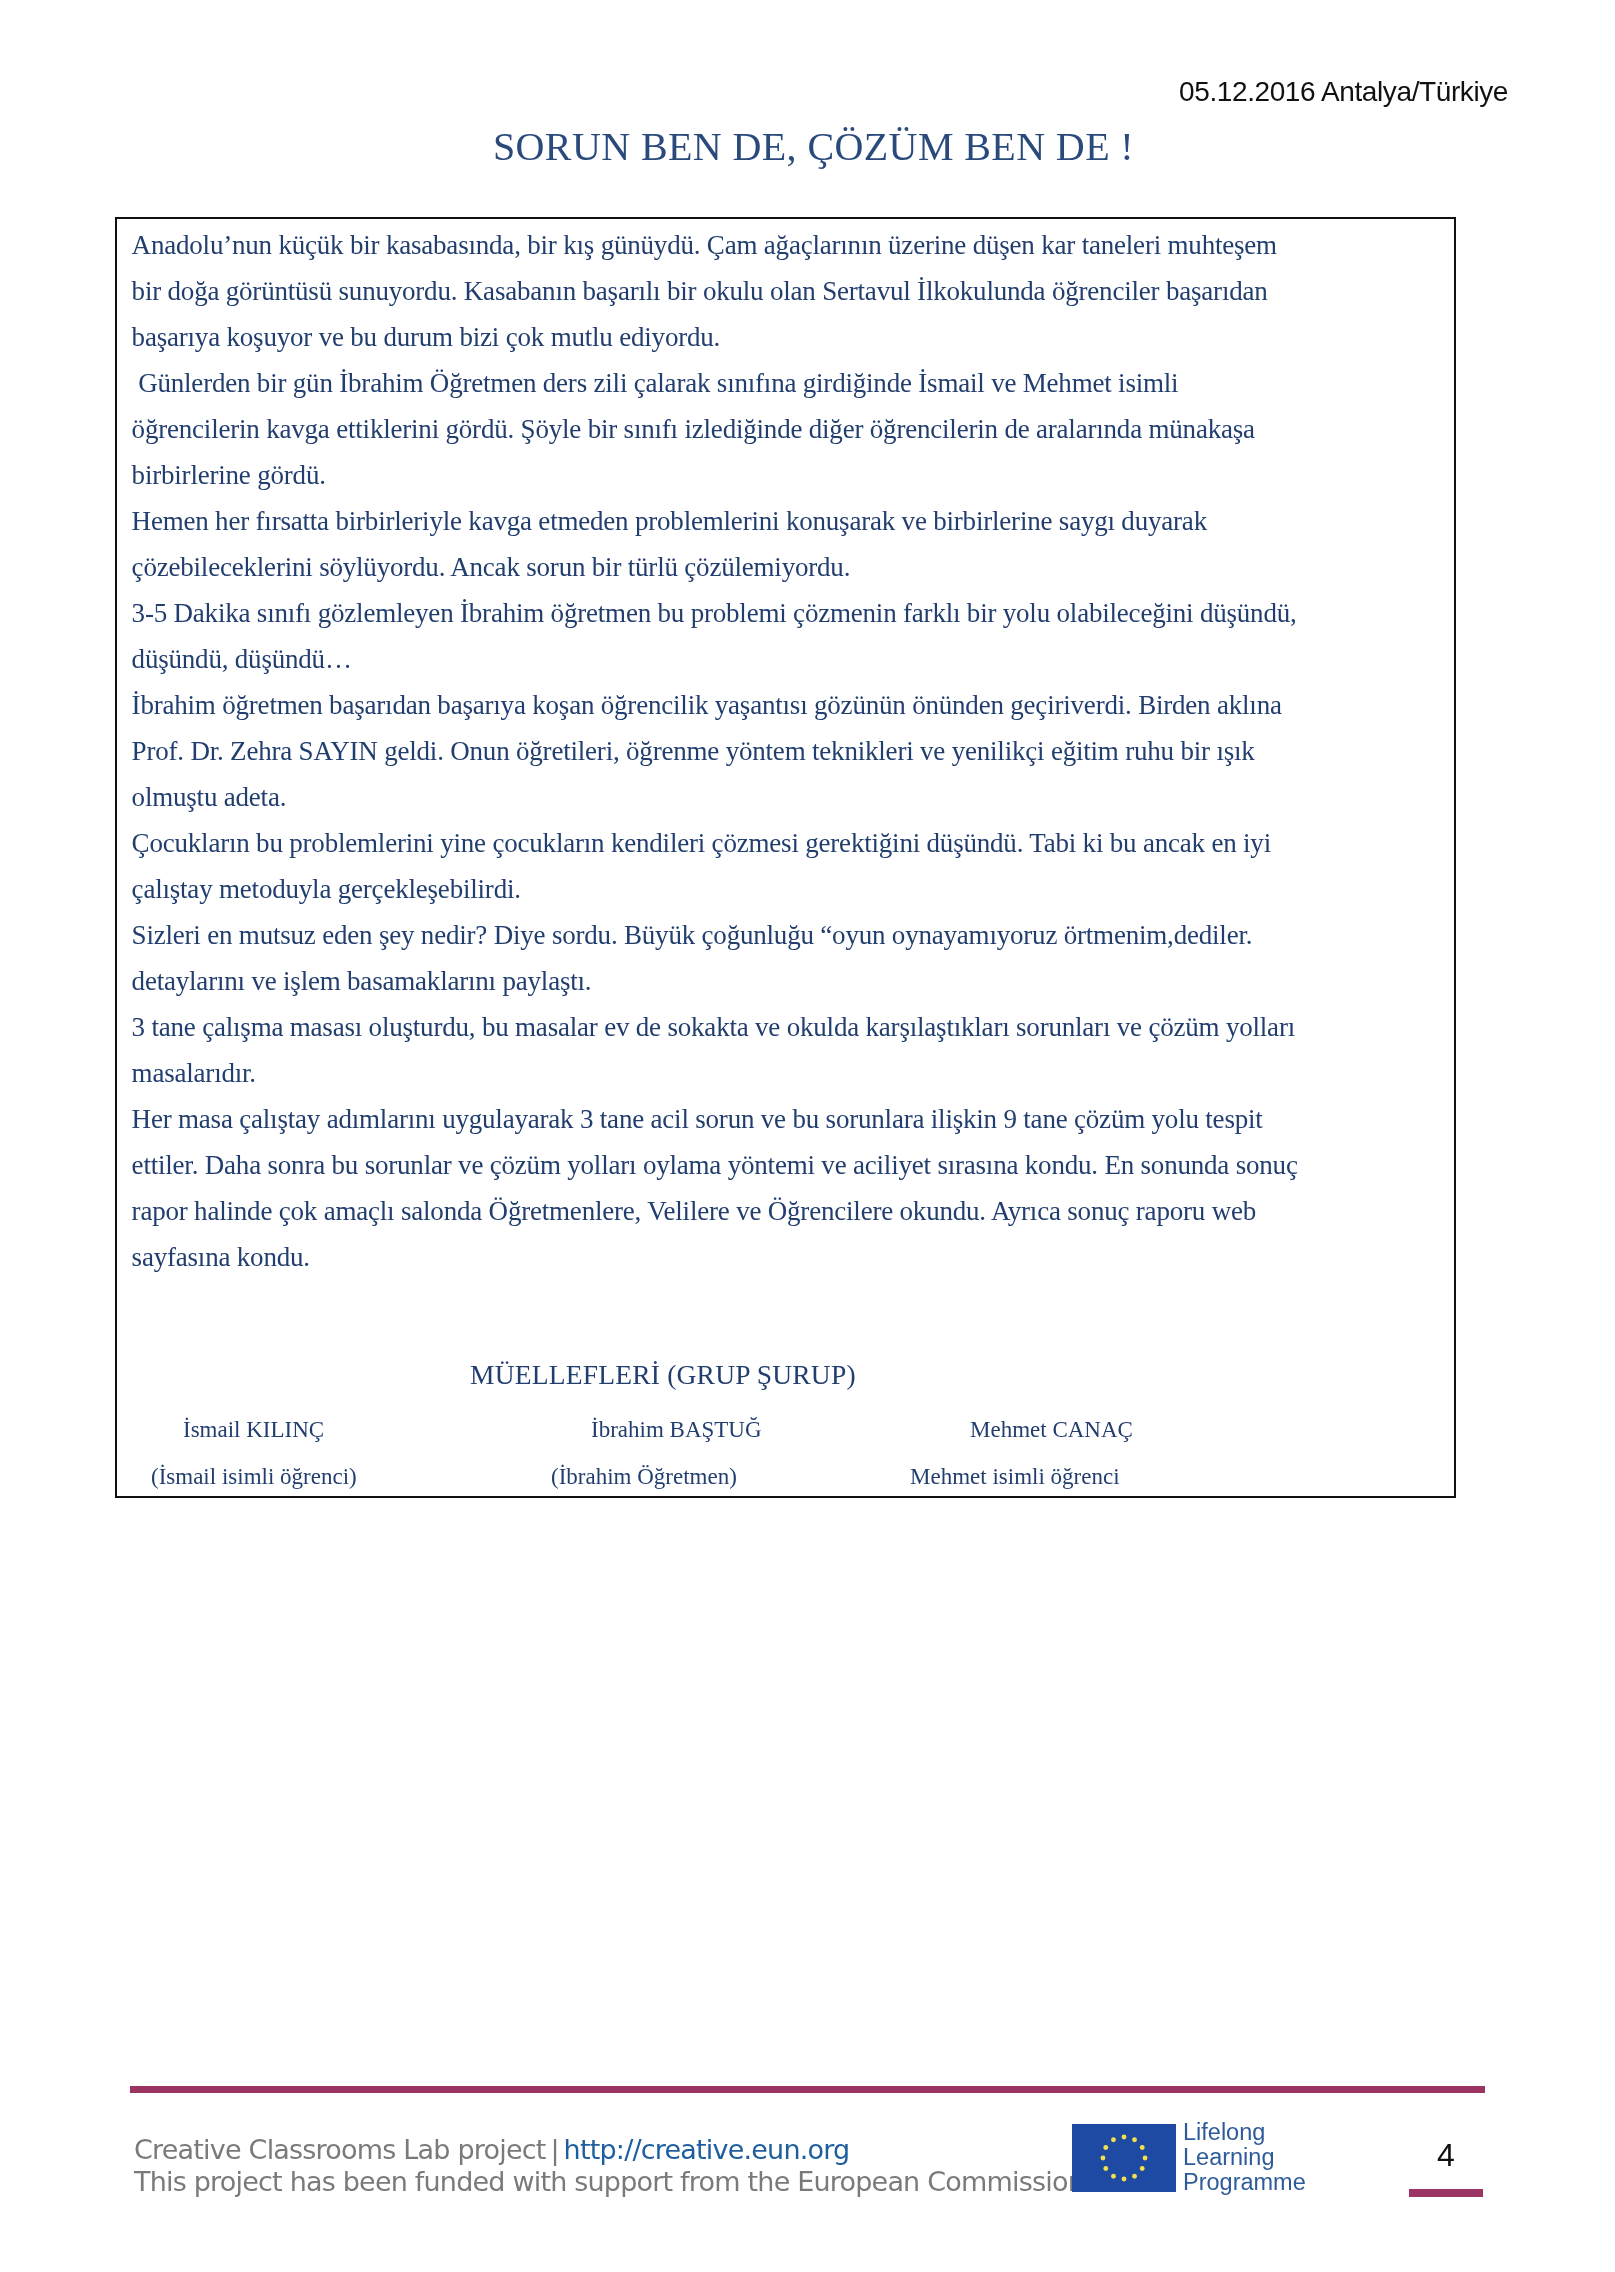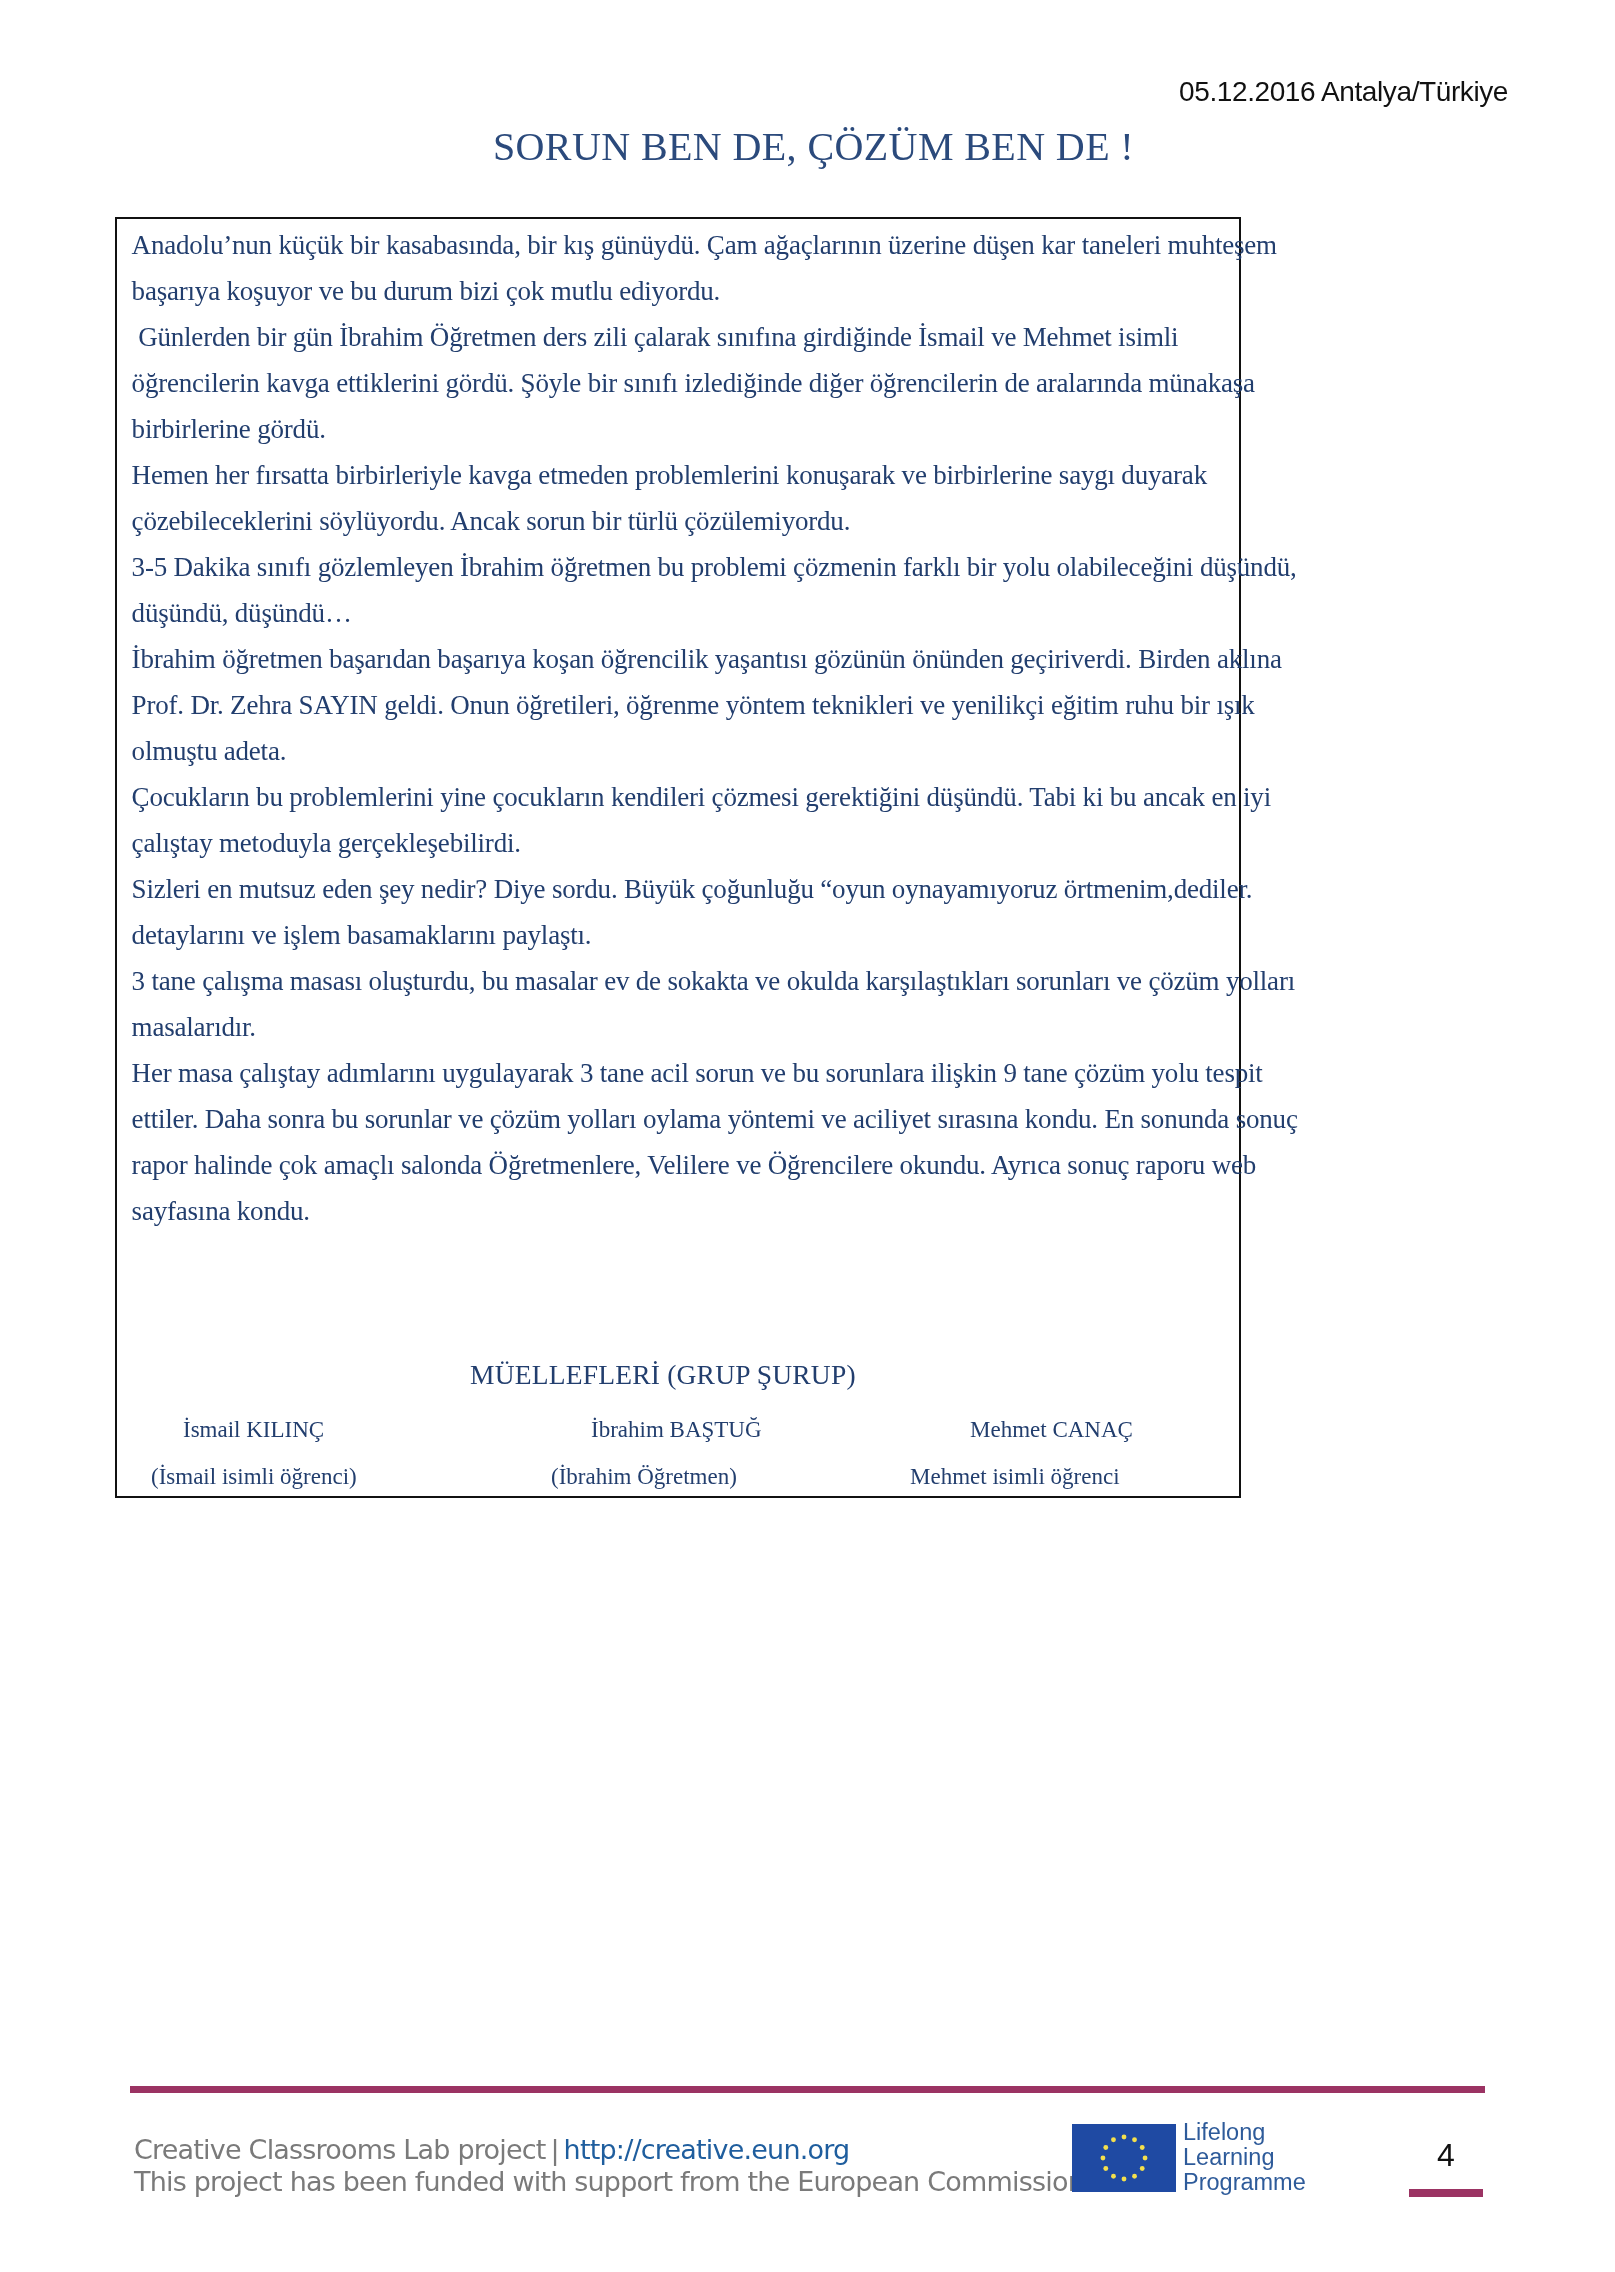--- a/index.html
+++ b/index.html
@@ -11,21 +11,21 @@
     font-family: "Liberation Sans", "DejaVu Sans", sans-serif;
     font-size: 28px; color: #111; letter-spacing: -0.4px;
   }
   .title {
     position: absolute; left: 0; width: 1627px; top: 123px; text-align: center;
     font-family: "Liberation Serif", "DejaVu Serif", serif;
     font-size: 40px; color: #2b4a7c; letter-spacing: 0.4px;
   }
 
   .story-box {
-    position: absolute; left: 115px; top: 217px; width: 1126px; height: 1281px;
+    position: absolute; left: 115px; top: 217px; width: 1341px; height: 1281px;
     border: 2.4px solid #111; box-sizing: border-box;
   }
   .story-text {
     position: absolute; left: 14.6px; top: 3.2px; right: 16px;
     font-family: "Liberation Serif", "DejaVu Serif", serif;
     font-size: 27px; line-height: 46px; color: #223e6e;
     letter-spacing: -0.2px;
   }
   .story-line { display: block; white-space: nowrap; }
 
@@ -80,20 +80,21 @@
 <body>
 
 <div class="page">
 
   <div class="date">05.12.2016 Antalya/Türkiye</div>
   <div class="title">SORUN BEN DE, ÇÖZÜM BEN DE !</div>
 
   <div class="story-box">
     <div class="story-text">
       <span class="story-line">Anadolu’nun küçük bir kasabasında, bir kış günüydü. Çam ağaçlarının üzerine düşen kar taneleri muhteşem</span>
+      <span class="story-line">bir doğa görüntüsü sunuyordu. Kasabanın başarılı bir okulu olan Sertavul İlkokulunda öğrenciler başarıdan</span>
       <span class="story-line">başarıya koşuyor ve bu durum bizi çok mutlu ediyordu.</span>
       <span class="story-line" style="white-space:pre"> Günlerden bir gün İbrahim Öğretmen ders zili çalarak sınıfına girdiğinde İsmail ve Mehmet isimli</span>
       <span class="story-line">öğrencilerin kavga ettiklerini gördü. Şöyle bir sınıfı izlediğinde diğer öğrencilerin de aralarında münakaşa</span>
       <span class="story-line">birbirlerine gördü.</span>
       <span class="story-line">Hemen her fırsatta birbirleriyle kavga etmeden problemlerini konuşarak ve birbirlerine saygı duyarak</span>
       <span class="story-line">çözebileceklerini söylüyordu. Ancak sorun bir türlü çözülemiyordu.</span>
       <span class="story-line">3-5 Dakika sınıfı gözlemleyen İbrahim öğretmen bu problemi çözmenin farklı bir yolu olabileceğini düşündü,</span>
       <span class="story-line">düşündü, düşündü…</span>
       <span class="story-line">İbrahim öğretmen başarıdan başarıya koşan öğrencilik yaşantısı gözünün önünden geçiriverdi. Birden aklına</span>
       <span class="story-line">Prof. Dr. Zehra SAYIN geldi. Onun öğretileri, öğrenme yöntem teknikleri ve yenilikçi eğitim ruhu bir ışık</span>

